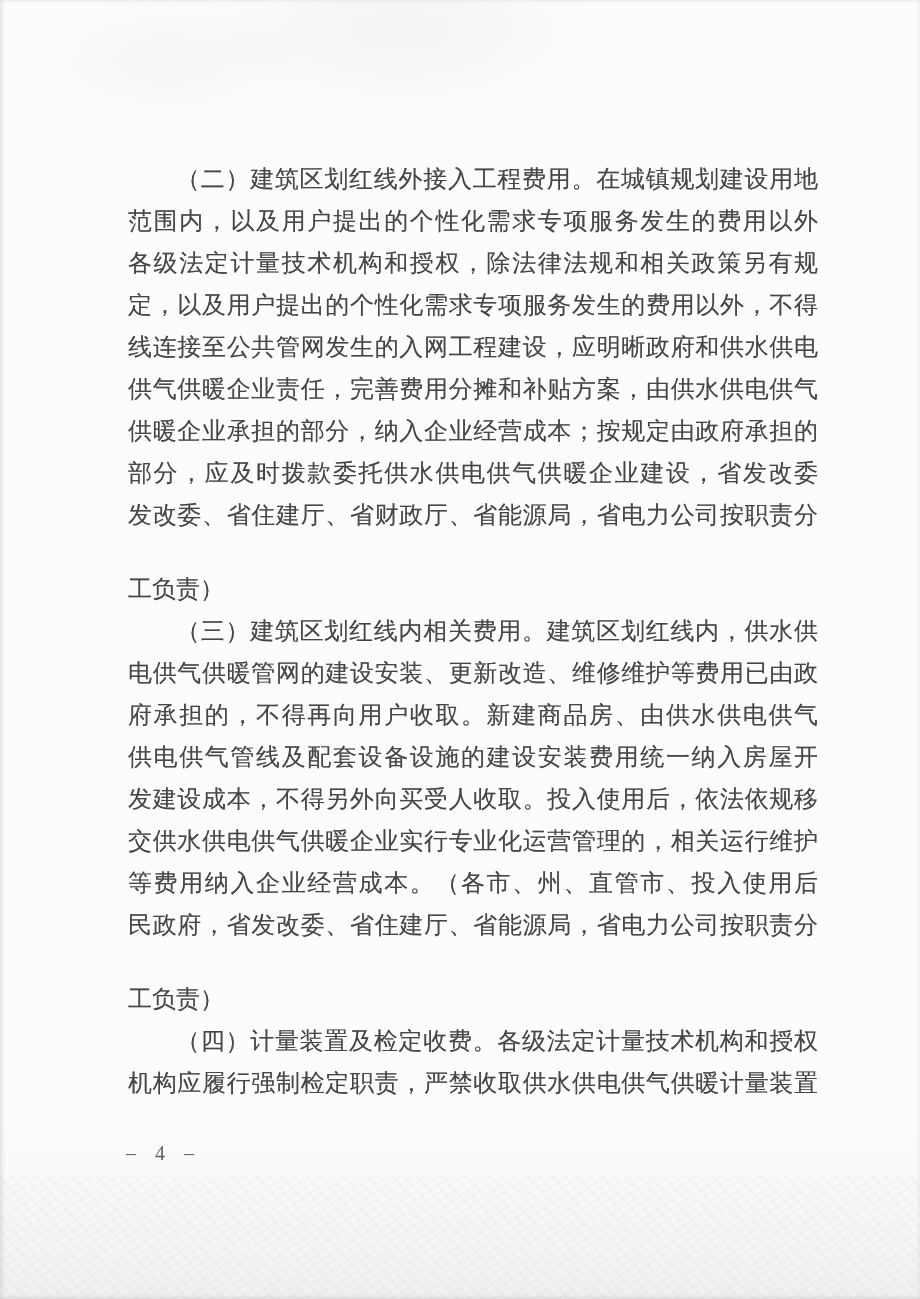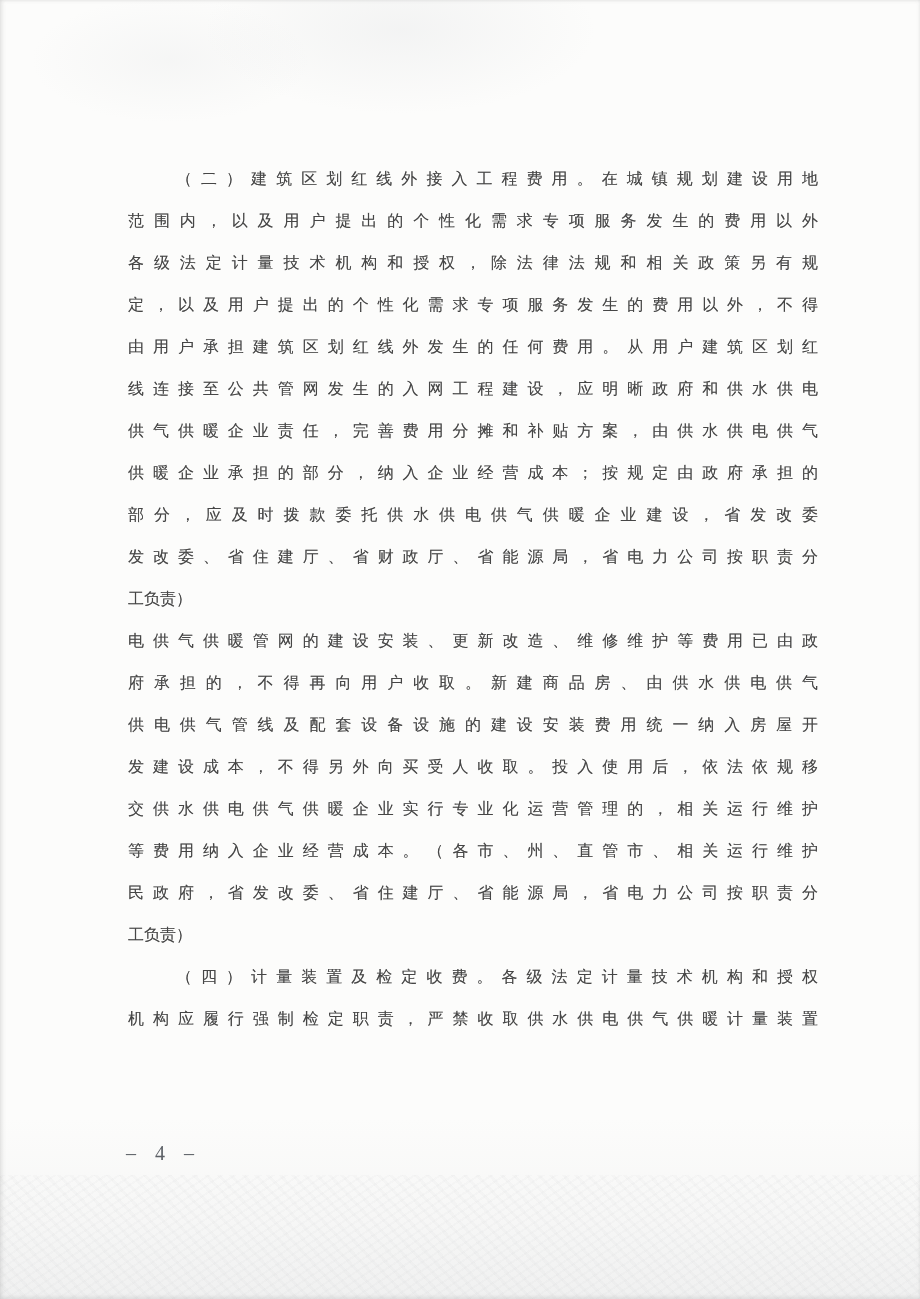--- a/index.html
+++ b/index.html
@@ -35,33 +35,34 @@
     pointer-events: none;
     background:
       repeating-linear-gradient(47deg, rgba(172,174,178,0.055) 0 3px, transparent 3px 9px),
       repeating-linear-gradient(-33deg, rgba(172,174,178,0.05) 0 2px, transparent 2px 7px);
   }
   .body-text {
     position: absolute;
     left: 128px;
     top: 158px;
     width: 690px;
-    font-size: 16px;
+    font-size: 24px;
     line-height: 42px;
     color: #464646;
     text-shadow: 0 0 0.6px rgba(80,80,80,0.45);
   }
   .line {
     height: 42px;
     text-align: justify;
     text-align-last: justify;
     white-space: nowrap;
   }
   .line.short {
     text-align-last: left;
+    margin-top: 32px;
   }
   .line.indent {
     padding-left: 48px;
   }
   .page-number {
     position: absolute;
     left: 126px;
     top: 1138px;
     font-size: 20px;
     line-height: 30px;
@@ -74,33 +75,33 @@
 
 <div class="page">
   <div class="scan-tint"></div>
   <div class="scan-speckle"></div>
 
   <div class="body-text">
     <div class="line indent">（二）建筑区划红线外接入工程费用。在城镇规划建设用地</div>
     <div class="line">范围内，以及用户提出的个性化需求专项服务发生的费用以外</div>
     <div class="line">各级法定计量技术机构和授权，除法律法规和相关政策另有规</div>
     <div class="line">定，以及用户提出的个性化需求专项服务发生的费用以外，不得</div>
-    <div class="line">由用户承担建筑区划红线外发生的任何费用。从用户建筑区划红</div>
     <div class="line">线连接至公共管网发生的入网工程建设，应明晰政府和供水供电</div>
     <div class="line">供气供暖企业责任，完善费用分摊和补贴方案，由供水供电供气</div>
     <div class="line">供暖企业承担的部分，纳入企业经营成本；按规定由政府承担的</div>
     <div class="line">部分，应及时拨款委托供水供电供气供暖企业建设，省发改委</div>
     <div class="line">发改委、省住建厅、省财政厅、省能源局，省电力公司按职责分</div>
     <div class="line short">工负责）</div>
+    <div class="line indent">（三）建筑区划红线内相关费用。建筑区划红线内，供水供</div>
     <div class="line">电供气供暖管网的建设安装、更新改造、维修维护等费用已由政</div>
     <div class="line">府承担的，不得再向用户收取。新建商品房、由供水供电供气</div>
     <div class="line">供电供气管线及配套设备设施的建设安装费用统一纳入房屋开</div>
     <div class="line">发建设成本，不得另外向买受人收取。投入使用后，依法依规移</div>
     <div class="line">交供水供电供气供暖企业实行专业化运营管理的，相关运行维护</div>
-    <div class="line">等费用纳入企业经营成本。（各市、州、直管市、相关运行维护</div>
+    <div class="line">等费用纳入企业经营成本。（各市、州、直管市、投入使用后</div>
     <div class="line">民政府，省发改委、省住建厅、省能源局，省电力公司按职责分</div>
     <div class="line short">工负责）</div>
     <div class="line indent">（四）计量装置及检定收费。各级法定计量技术机构和授权</div>
     <div class="line">机构应履行强制检定职责，严禁收取供水供电供气供暖计量装置</div>
   </div>
 
   <div class="page-number">– 4 –</div>
 </div>
 
 </body></html>

